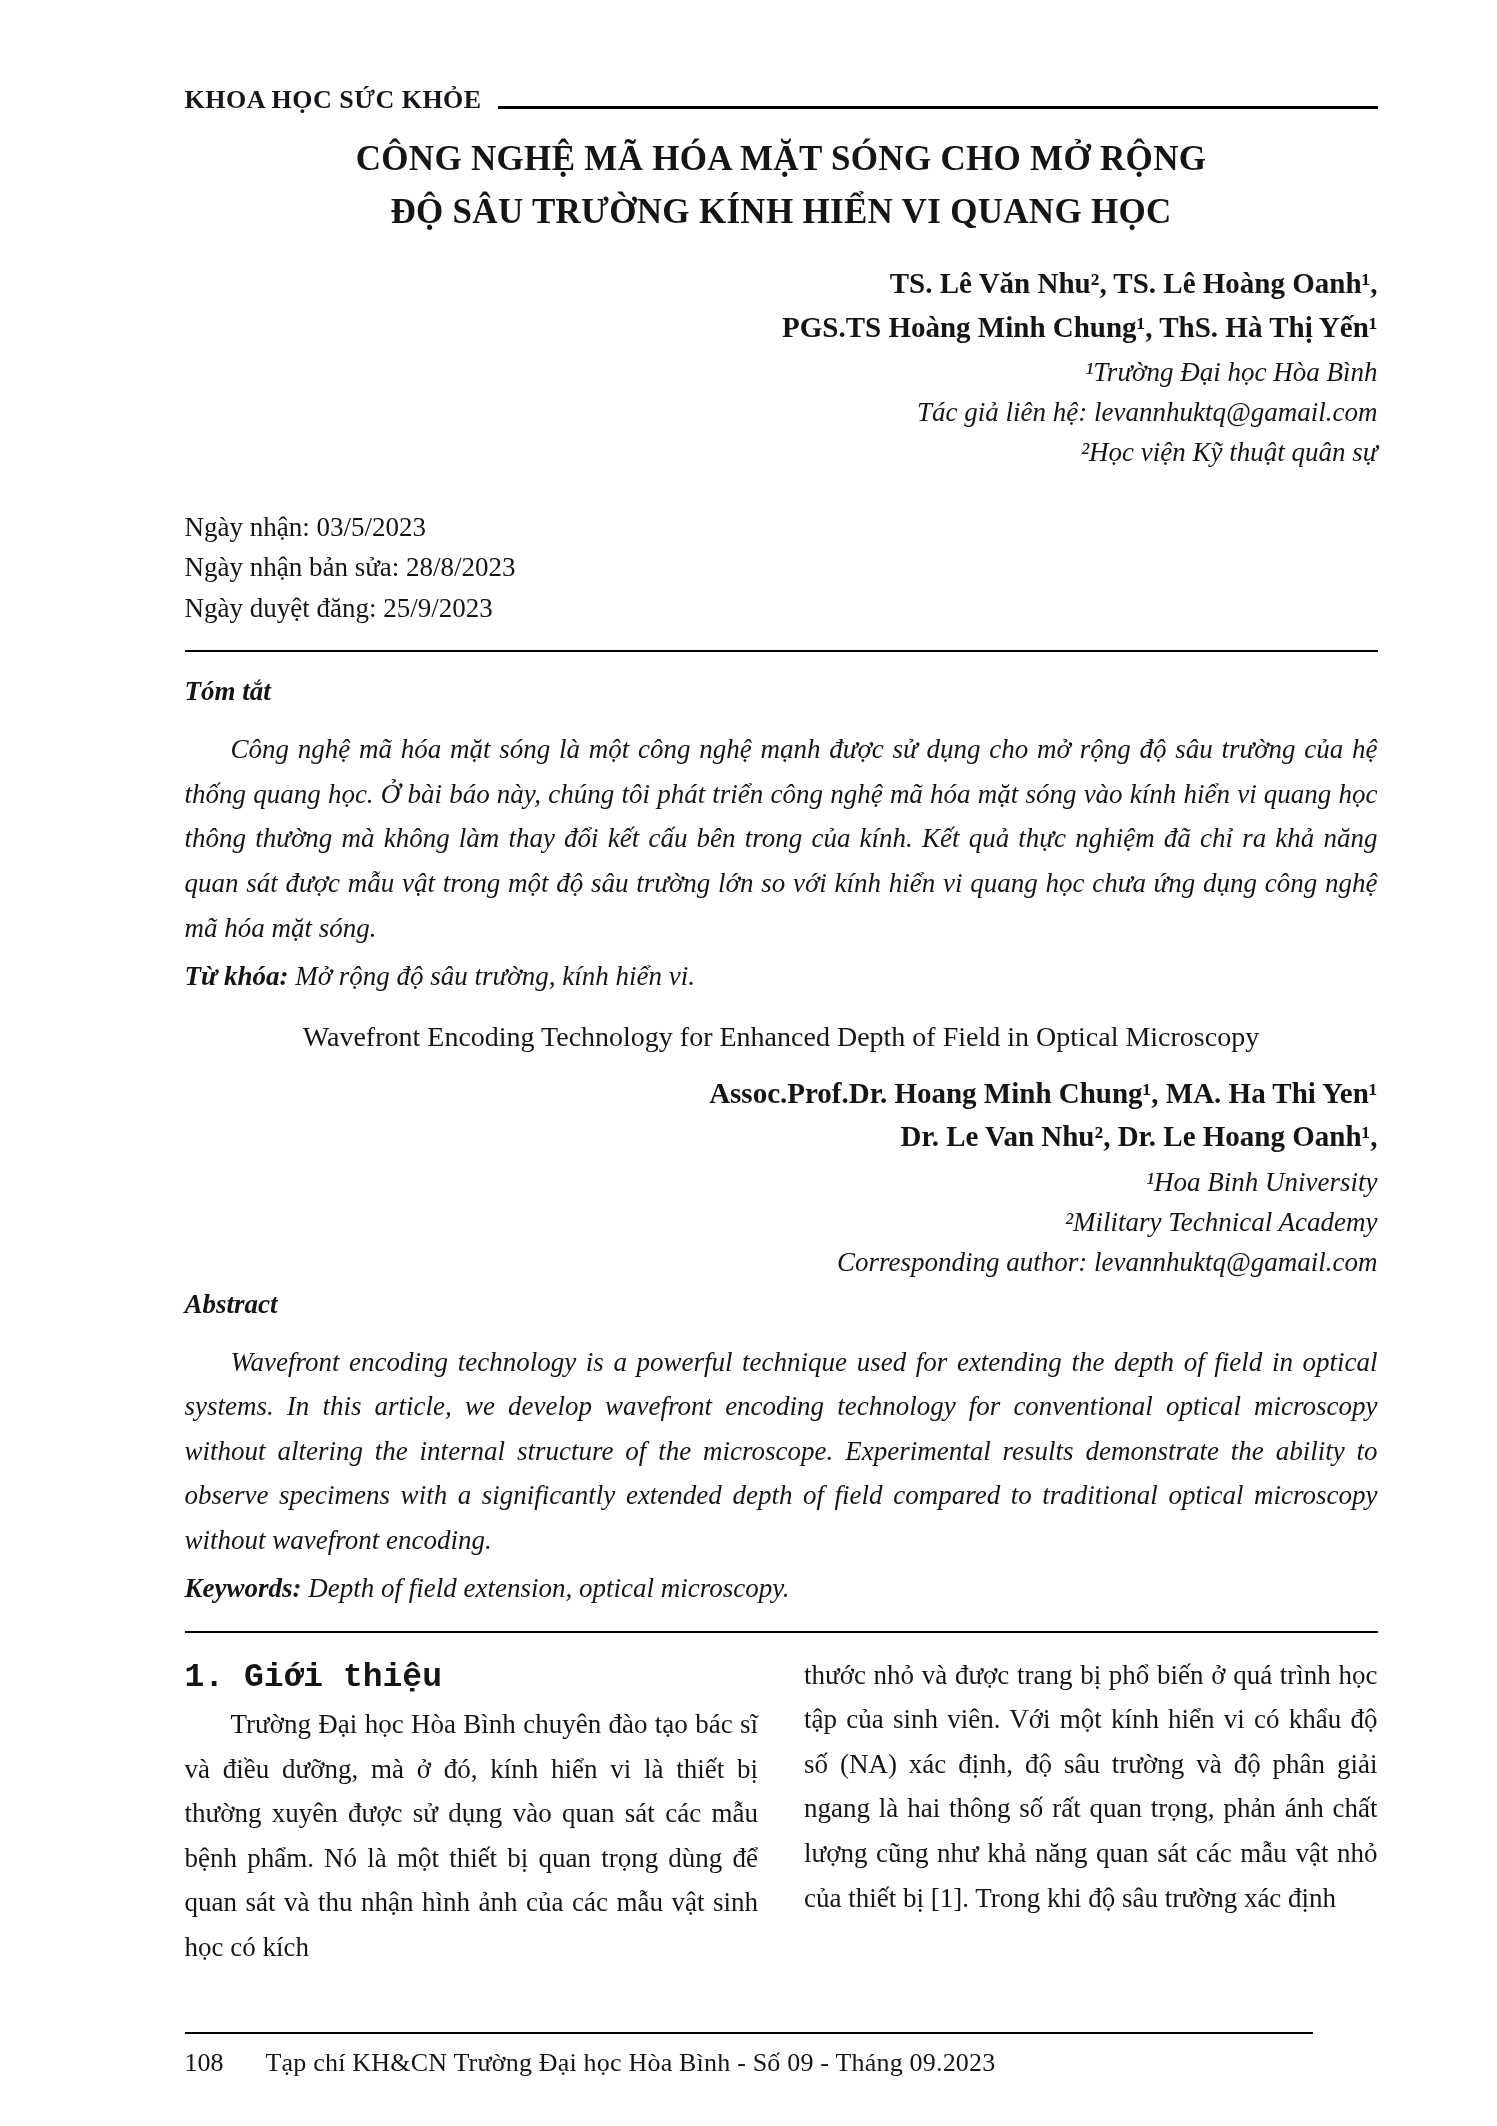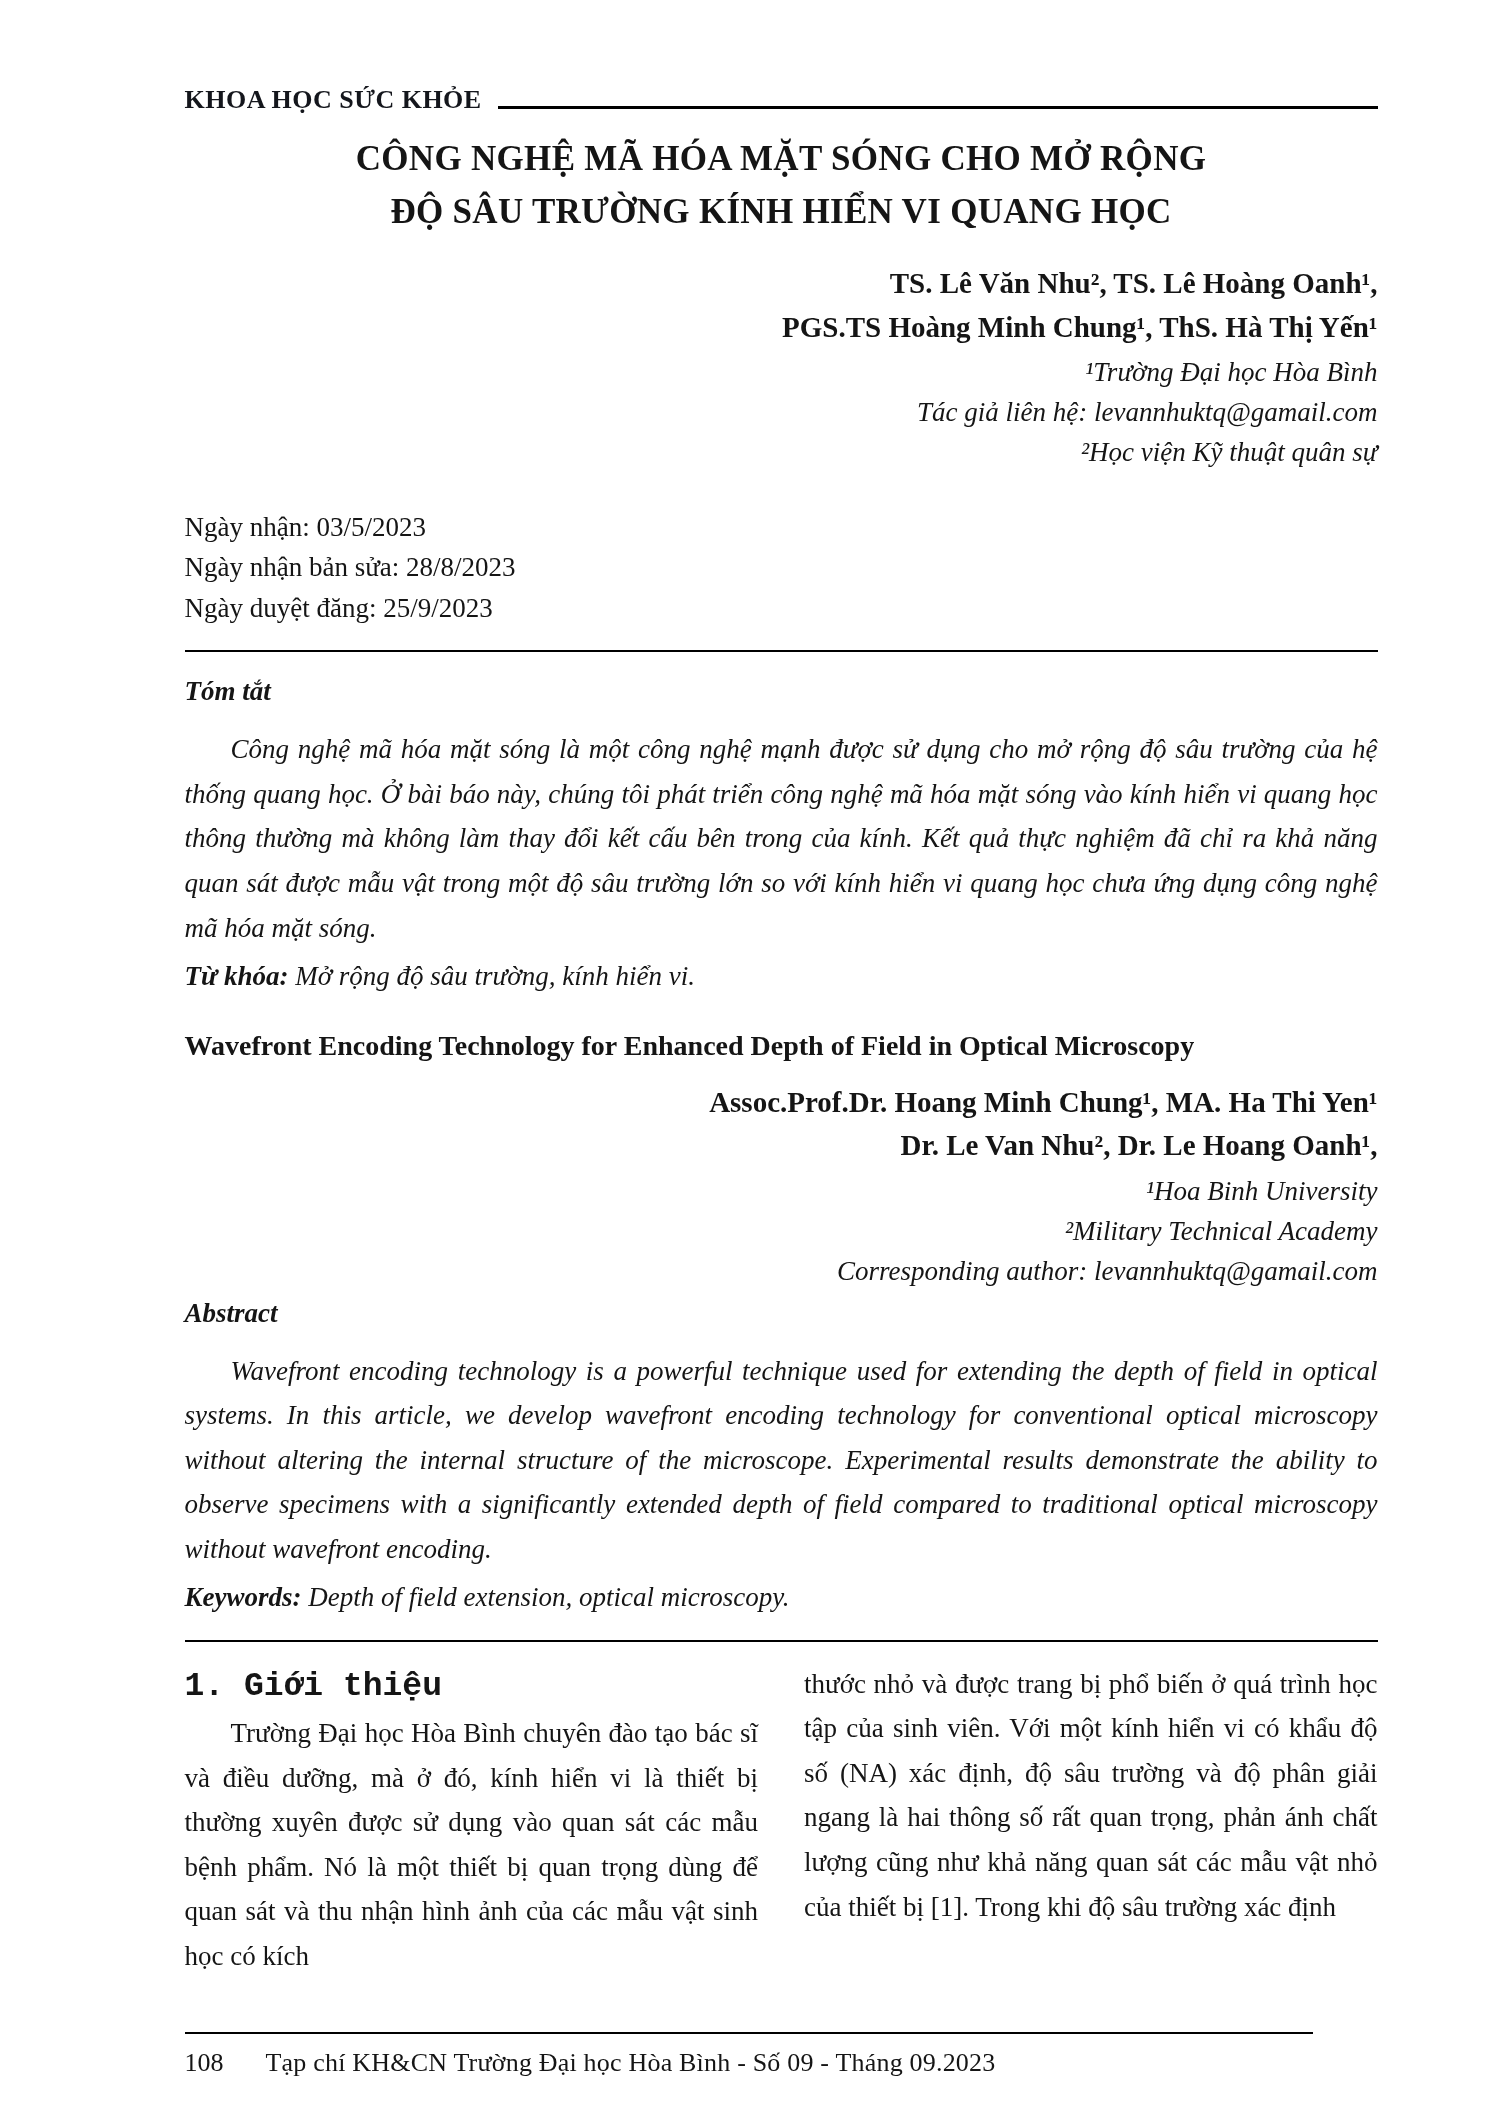--- a/index.html
+++ b/index.html
@@ -89,24 +89,24 @@
     font-size: 27px;
     font-style: italic;
     line-height: 1.65;
     text-align: justify;
   }
   .indent { text-indent: 46px; margin-top: 20px; }
   .kw-label { font-weight: bold; }
 
   
   .title-en {
-    margin: 26px 0 0 0;
-    text-align: left;
+    margin: 17px 0 0 0;
+    text-align: center;
     font-size: 28px;
-    font-weight: bold;
+    font-weight: normal;
     line-height: 1.5;
   }
   .authors-en { margin-top: 14px; }
 
   
   .columns {
     display: flex;
     gap: 46px;
     margin-top: 20px;
   }

